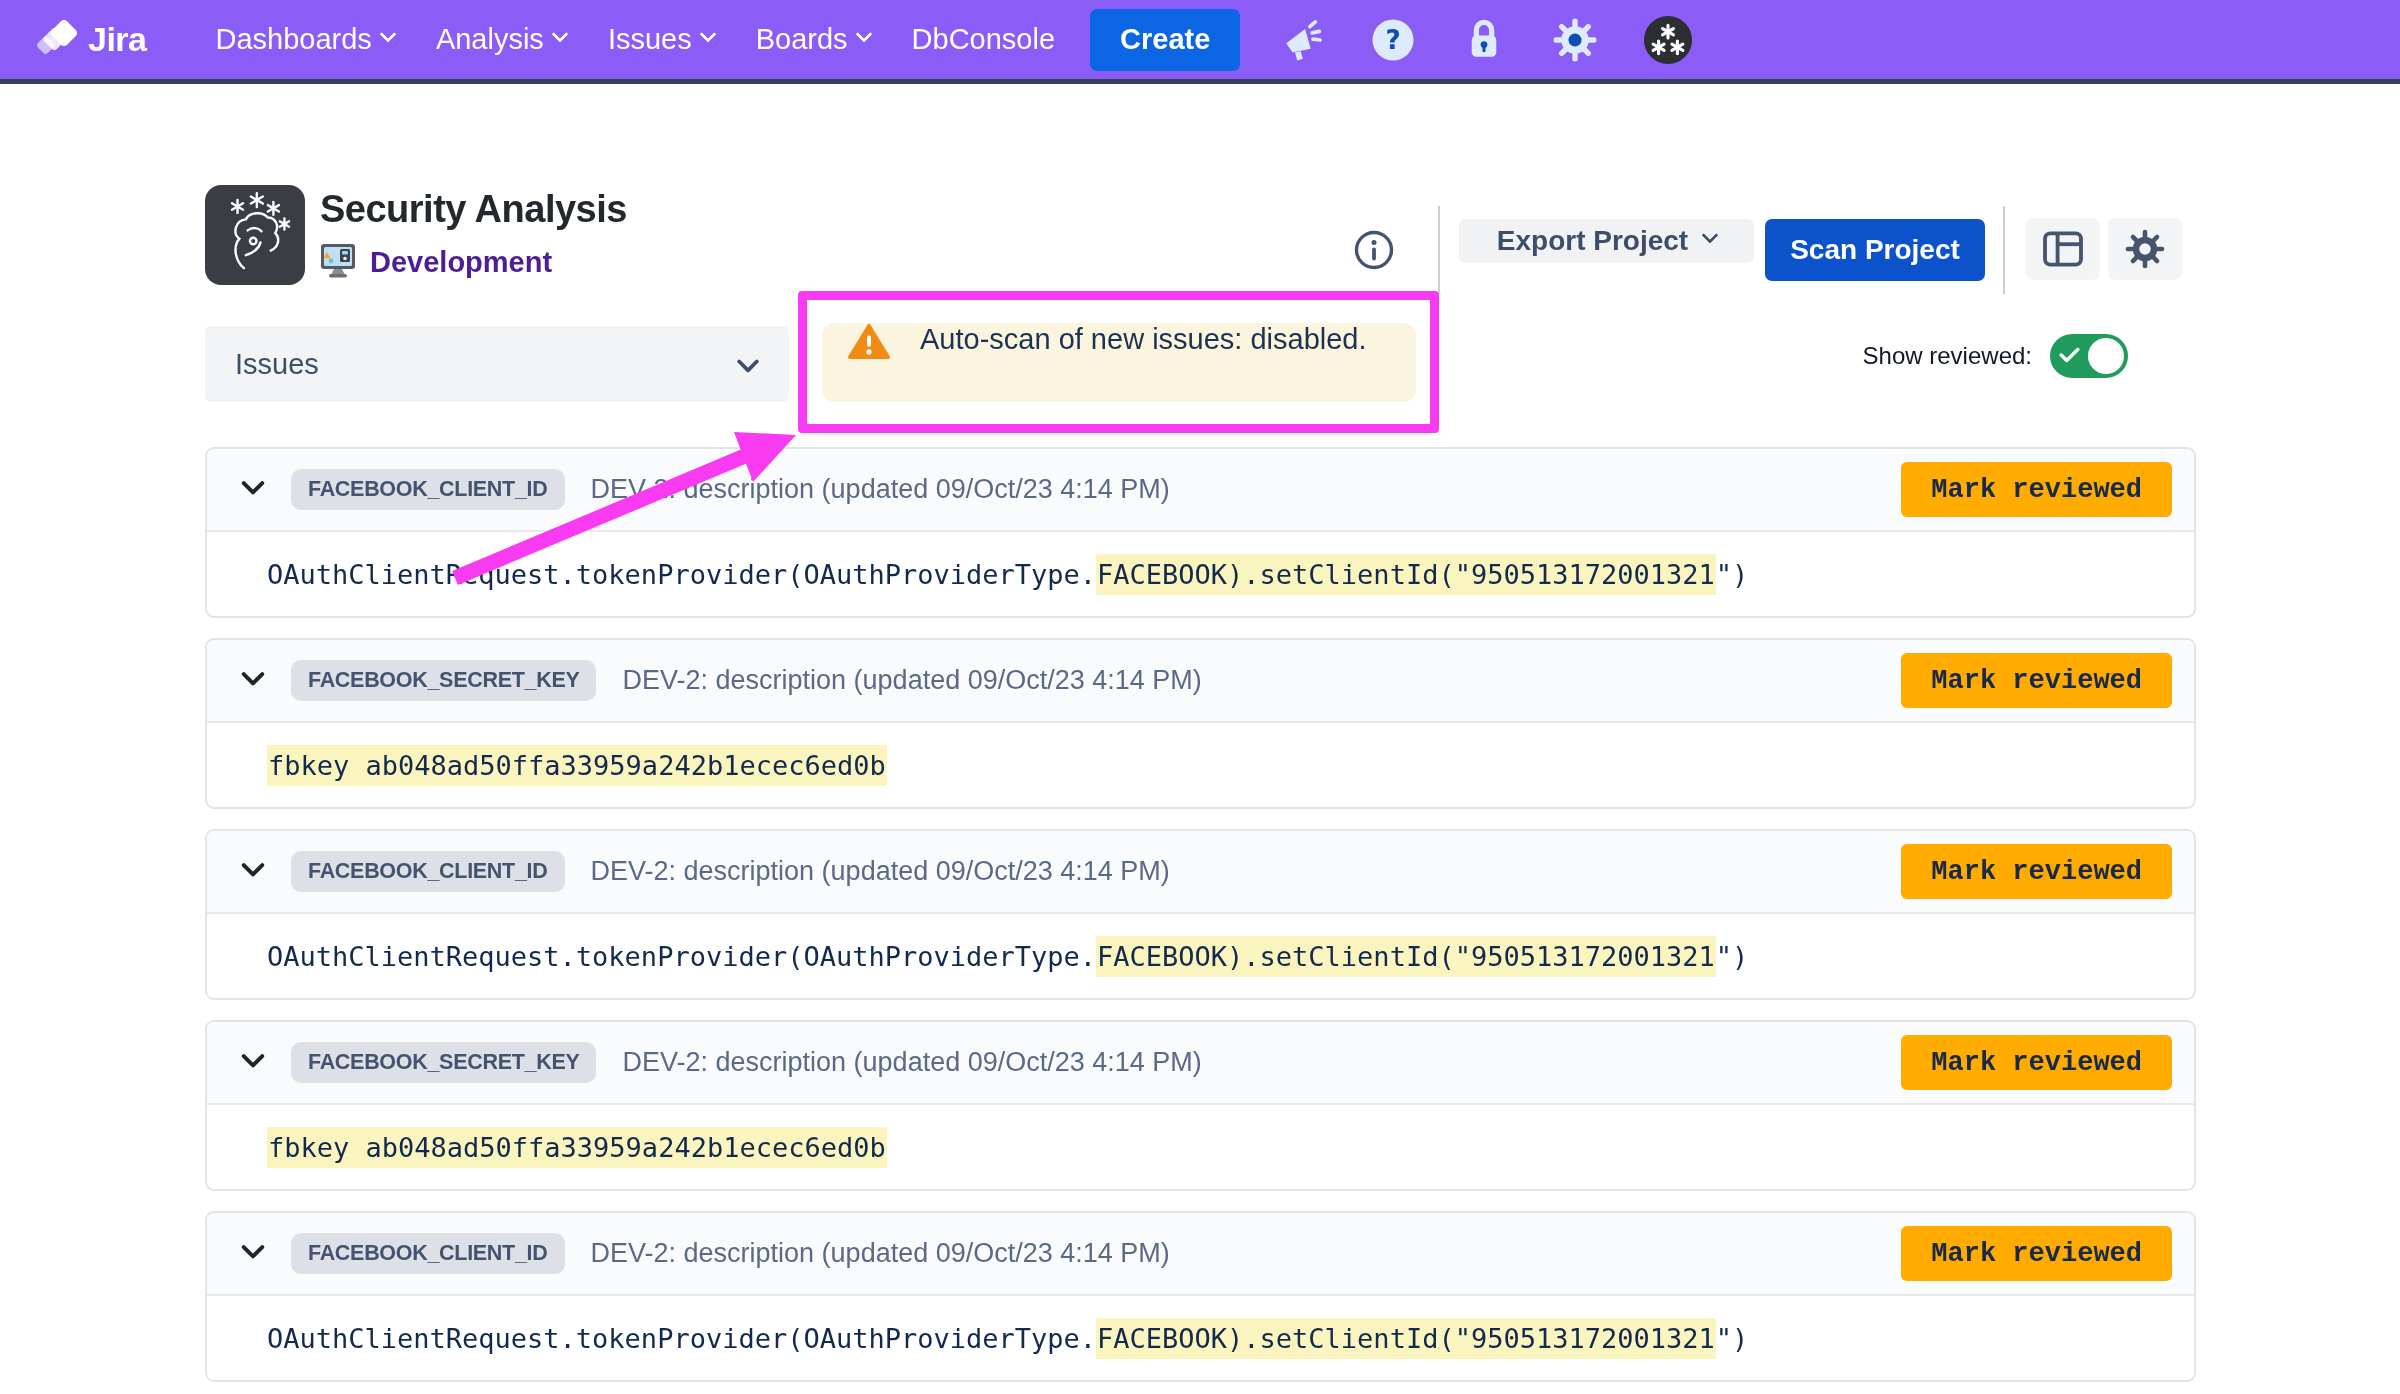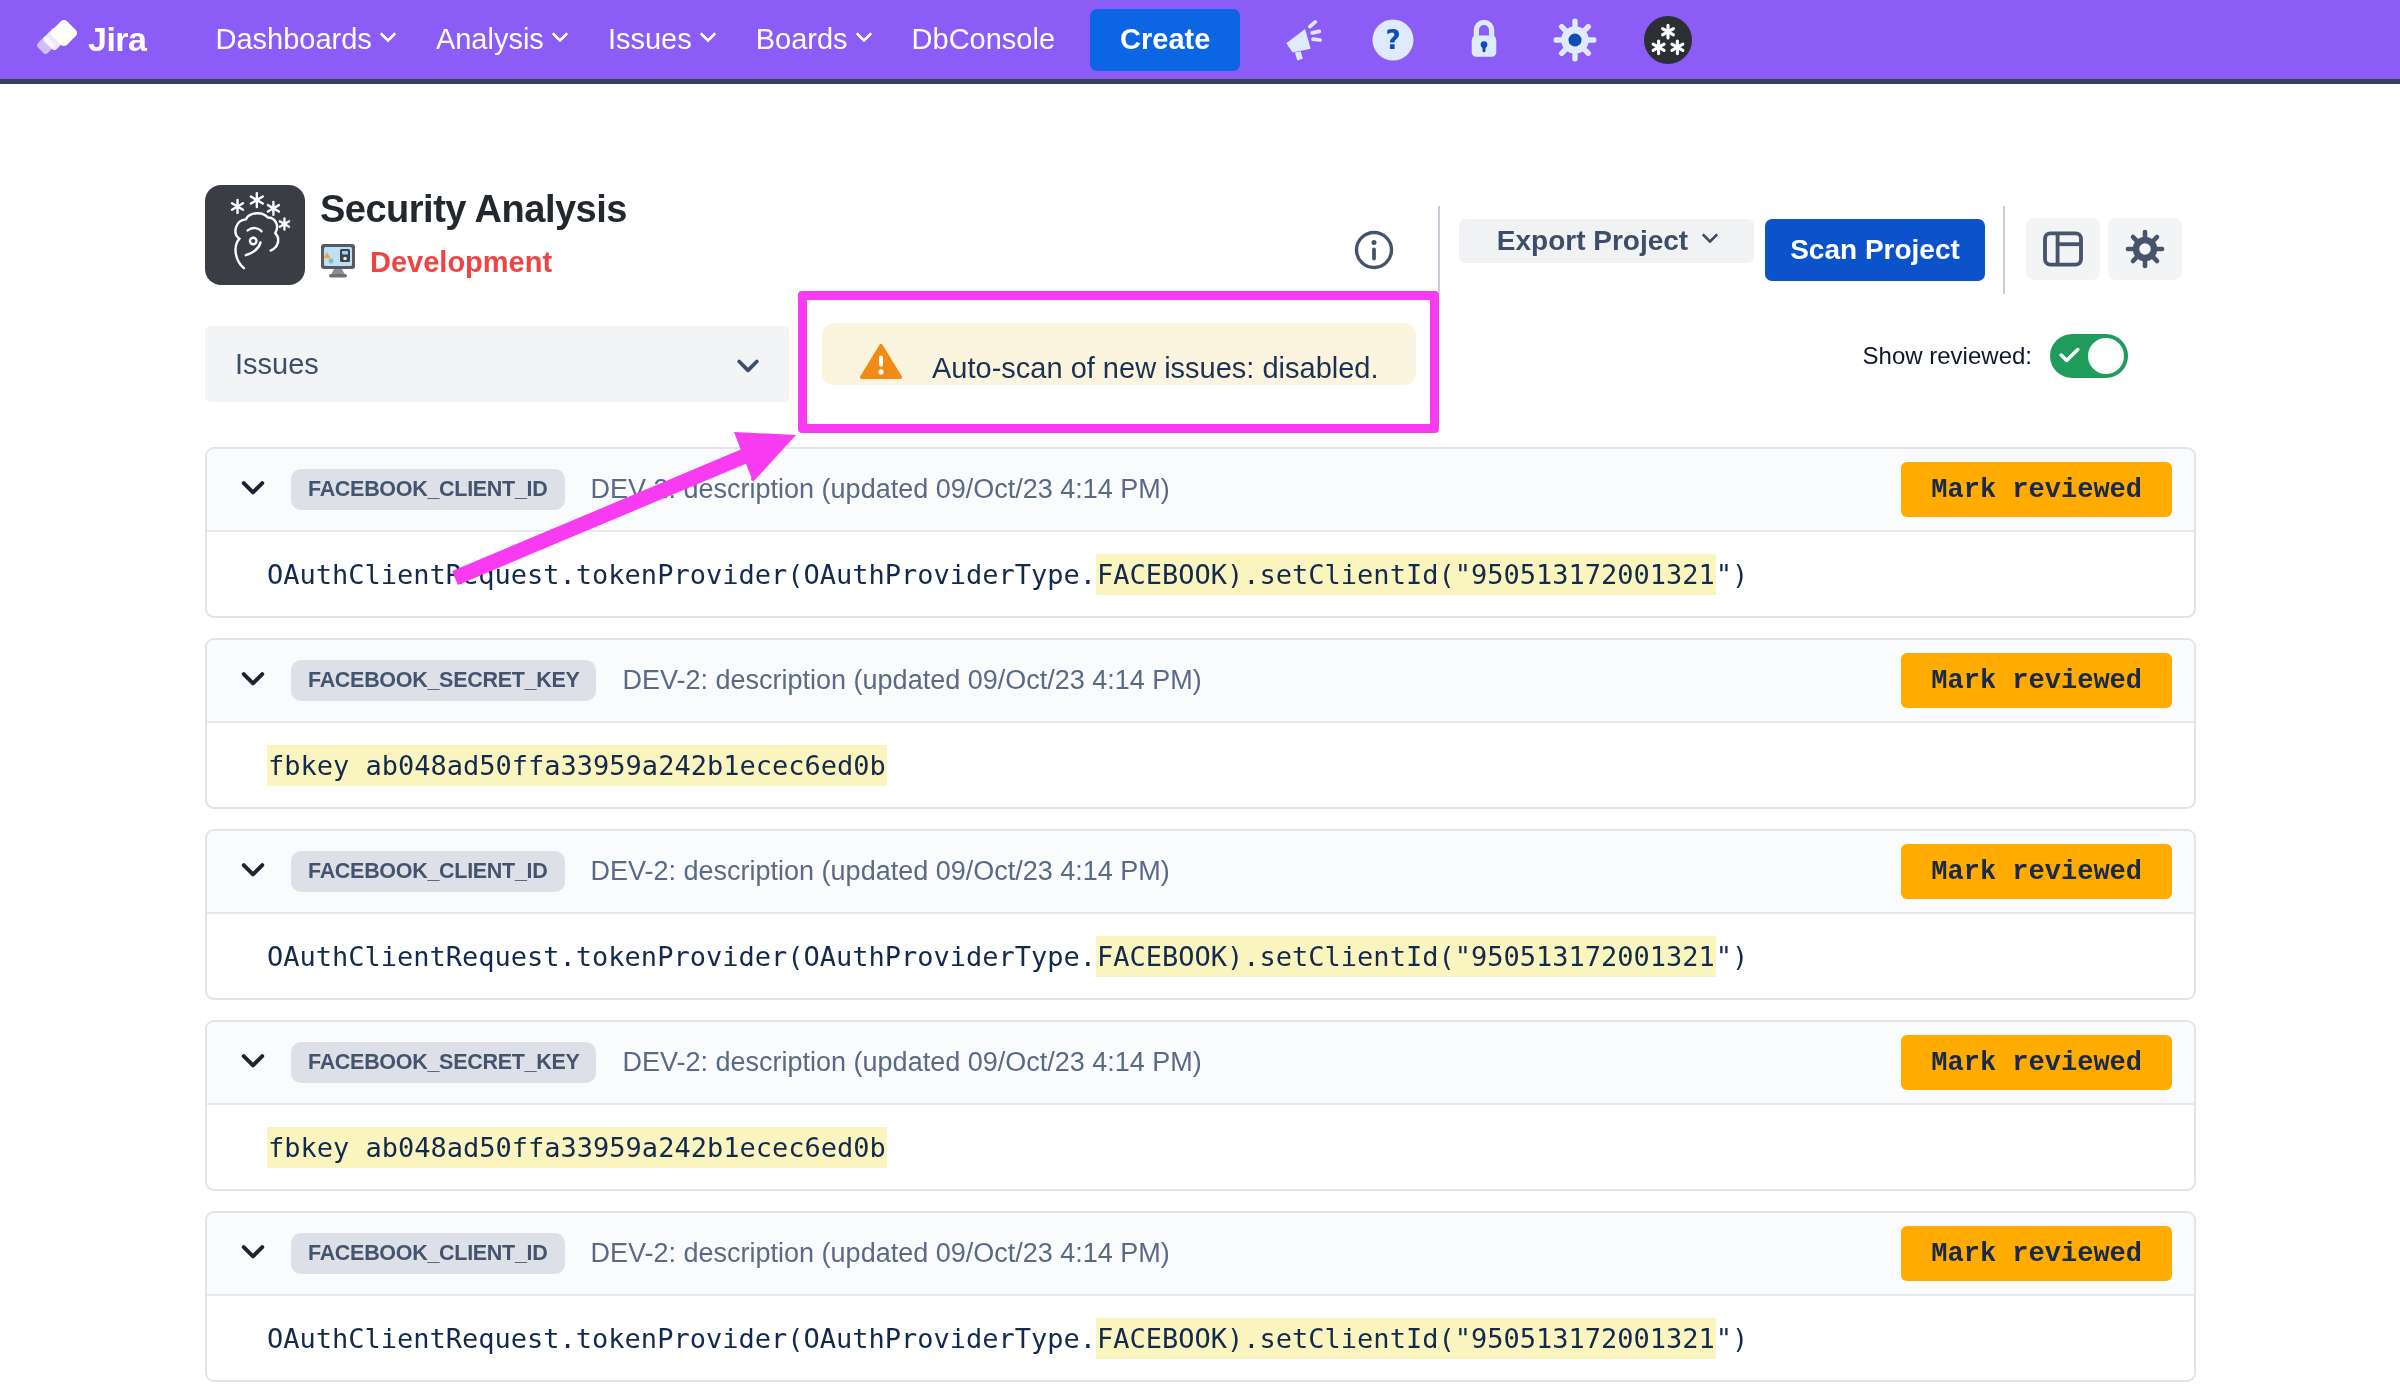--- a/index.html
+++ b/index.html
@@ -35,21 +35,21 @@
   .nav-icon{ display:flex; align-items:center; justify-content:center; cursor:pointer; }
   .avatar-circle{ width:48px; height:48px; border-radius:50%; background:#2B2E33;
     display:flex; align-items:center; justify-content:center; cursor:pointer; }
 
   
   .project-avatar{ position:absolute; left:205px; top:185px; width:100px; height:100px;
     background:#3A3E44; border-radius:16px; display:flex; align-items:center; justify-content:center; }
   .page-title{ position:absolute; left:320px; top:188px; font-size:38px; font-weight:700;
     color:#23282F; letter-spacing:-0.5px; }
   .dev-row{ position:absolute; left:318px; top:240px; display:flex; align-items:center; gap:12px; cursor:pointer; }
-  .dev-link{ color:#ef4444; font-size:29px; font-weight:600; }
+  .dev-link{ color:#4c1d95; font-size:29px; font-weight:600; }
   .info-btn{ position:absolute; left:1352px; top:228px; width:44px; height:44px; cursor:pointer; }
   .vdiv{ position:absolute; width:2px; background:#C9CED6; top:206px; height:88px; }
   .vdiv.d1{ left:1438px; } .vdiv.d2{ left:2003px; }
   .export-btn{ position:absolute; left:1459px; top:219px; width:295px; height:44px;
     background:#F1F2F4; border:none; border-radius:7px; display:flex; align-items:center;
     justify-content:center; gap:16px; font-size:28px; font-weight:600; color:#3E4E68;
     font-family:"Liberation Sans", sans-serif; cursor:pointer; }
   .export-btn .chev{ border-color:#3E4E68; }
   .scan-btn{ position:absolute; left:1765px; top:219px; width:220px; height:62px;
     background:#0C53CB; border:none; border-radius:7px; color:#fff; font-size:28px; font-weight:700;
@@ -58,23 +58,23 @@
     border:none; border-radius:8px; display:flex; align-items:center; justify-content:center; cursor:pointer; }
   .icon-btn.panel{ left:2026px; } .icon-btn.settings{ left:2108px; }
 
   
   .issues-select{ position:absolute; left:205px; top:326px; width:584px; height:76px;
     background:#F3F4F6; border-radius:5px; display:flex; align-items:center;
     padding:0 30px; font-size:29px; color:#3E4E68; cursor:pointer; }
   .issues-select .sel-chev{ margin-left:auto; }
   .annotation-box{ position:absolute; left:798px; top:291px; width:641px; height:142px;
     border:9px solid #F83BF0; border-radius:4px; z-index:45; pointer-events:none; }
-  .warn-banner{ position:absolute; left:822px; top:323px; width:594px; height:62px;
-    background:#FBF4DE; border-radius:12px; display:flex; align-items:flex-end;
-    padding-left:38px; gap:30px; z-index:10; }
+  .warn-banner{ position:absolute; left:822px; top:323px; width:594px; height:79px;
+    background:#FBF4DE; border-radius:12px; display:flex; align-items:flex-start;
+    padding-left:26px; gap:30px; z-index:10; }
   .warn-text{ font-size:29px; font-weight:500; color:#1C3253; }
   .show-reviewed{ position:absolute; top:334px; right:272px; display:flex; align-items:center; gap:18px; }
   .show-reviewed-label{ font-size:24px; color:#0f172a; }
   .toggle{ position:relative; width:78px; height:44px; background:#1F9B5B; border-radius:22px; cursor:pointer; }
   .toggle .knob{ position:absolute; right:4px; top:4px; width:36px; height:36px; background:#fff; border-radius:50%; }
   .toggle svg{ position:absolute; left:9px; top:12px; }
 
   
   .issues-list{ position:absolute; left:205px; top:447px; width:1991px;
     display:flex; flex-direction:column; gap:20px; }

